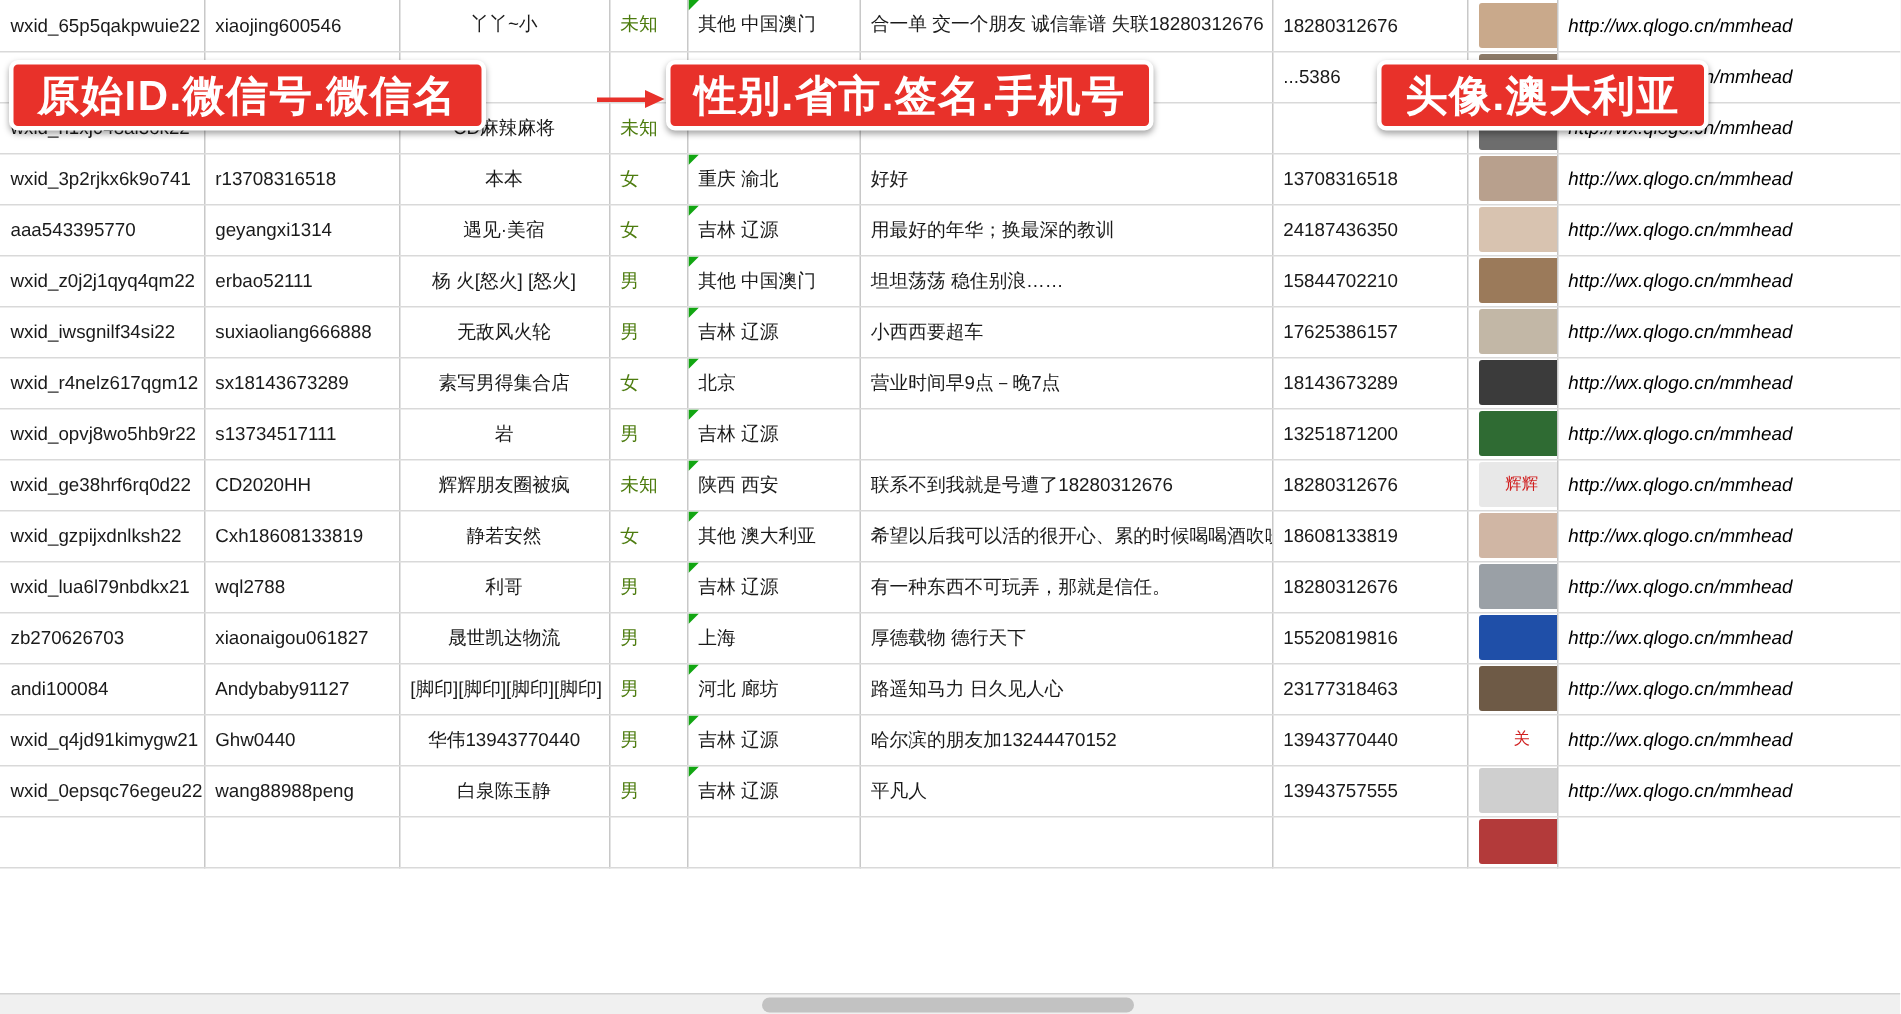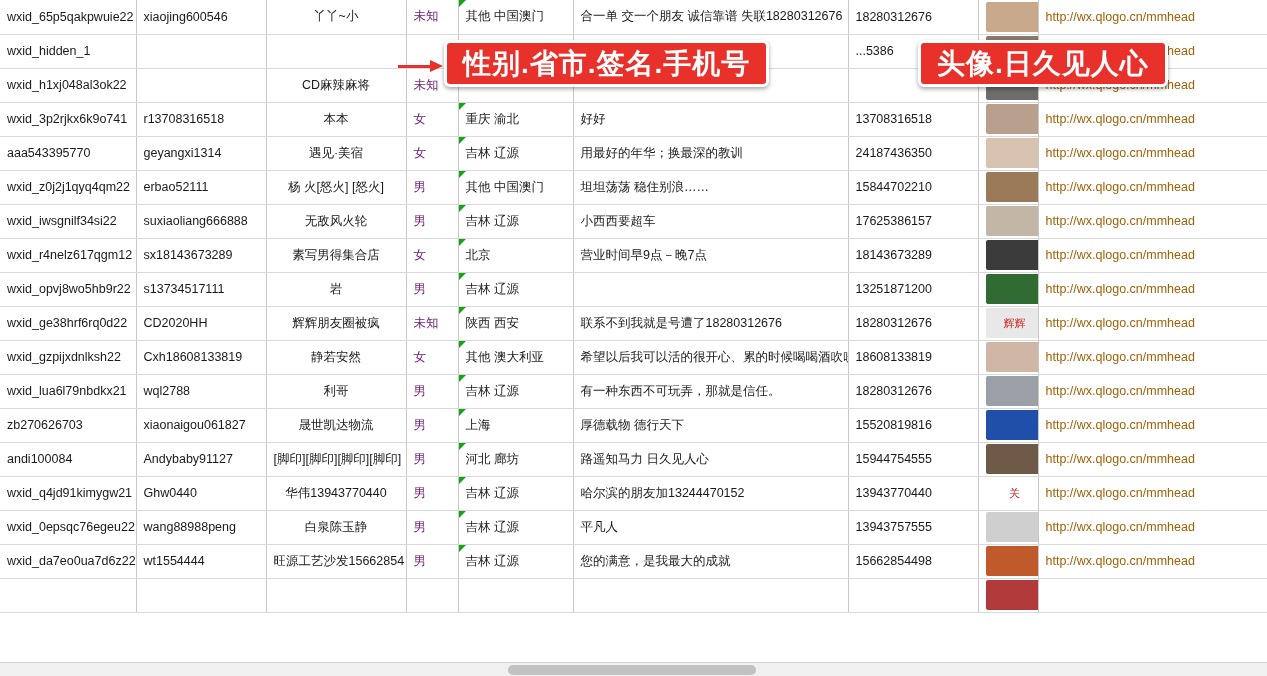--- a/index.html
+++ b/index.html
@@ -41,26 +41,26 @@
   col.c3 { width: 52px; }
   col.c4 { width: 115px; }
   col.c5 { width: 275px; }
   col.c6 { width: 130px; }
   col.c7 { width: 60px; }
   col.c8 { width: 229px; }
 
   td.col-id      { color: #1a1a1a; margin-top: 25px; }
   td.col-wxno    { color: #1a1a1a; }
   td.col-name    { color: #1a1a1a; text-align: center; }
-  td.col-gender  { color: #701a75; }
+  td.col-gender  { color: #4d7c0f; }
   td.col-region  { color: #1a1a1a; }
   td.col-sign    { color: #1a1a1a; }
   td.col-phone   { color: #1a1a1a; }
   td.col-avatar  { padding: 0; text-align: center; }
-  td.col-link    { color: #a16207; }
+  td.col-link    { color: #000000; font-style: italic; }
 
   .avatar-box {
     width: 58px; height: 30px;
     margin: 0 auto;
     border-radius: 2px;
     background-size: cover;
     display: block;
   }
   .avatar-label {
     font-size: 11px;
@@ -329,21 +329,21 @@
           </td>
           <td class="col-link">http://wx.qlogo.cn/mmhead</td>
         </tr>
         <tr>
           <td class="col-id">andi100084</td>
           <td class="col-wxno">Andybaby91127</td>
           <td class="col-name">[脚印][脚印][脚印][脚印]</td>
           <td class="col-gender">男</td>
           <td class="col-region tri">河北 廊坊</td>
           <td class="col-sign">路遥知马力 日久见人心</td>
-          <td class="col-phone">15944754555</td>
+          <td class="col-phone">23177318463</td>
           <td class="col-avatar">
             <div class="avatar-box" style="background: rgb(110, 90, 70);"></div>
           </td>
           <td class="col-link">http://wx.qlogo.cn/mmhead</td>
         </tr>
         <tr>
           <td class="col-id">wxid_q4jd91kimygw21</td>
           <td class="col-wxno">Ghw0440</td>
           <td class="col-name">华伟13943770440</td>
           <td class="col-gender">男</td>
@@ -358,58 +358,46 @@
         <tr>
           <td class="col-id">wxid_0epsqc76egeu22</td>
           <td class="col-wxno">wang88988peng</td>
           <td class="col-name">白泉陈玉静</td>
           <td class="col-gender">男</td>
           <td class="col-region tri">吉林 辽源</td>
           <td class="col-sign">平凡人</td>
           <td class="col-phone">13943757555</td>
           <td class="col-avatar">
             <div class="avatar-box" style="background: rgb(207, 207, 207);"></div>
-          </td>
-          <td class="col-link">http://wx.qlogo.cn/mmhead</td>
-        </tr>
-        <tr>
-          <td class="col-id">wxid_da7eo0ua7d6z22</td>
-          <td class="col-wxno">wt1554444</td>
-          <td class="col-name">旺源工艺沙发15662854</td>
-          <td class="col-gender">男</td>
-          <td class="col-region tri">吉林 辽源</td>
-          <td class="col-sign">您的满意，是我最大的成就</td>
-          <td class="col-phone">15662854498</td>
-          <td class="col-avatar">
-            <div class="avatar-box" style="background: rgb(192, 90, 42);"></div>
           </td>
           <td class="col-link">http://wx.qlogo.cn/mmhead</td>
         </tr>
         <tr>
           <td class="col-id"></td>
           <td class="col-wxno"></td>
           <td class="col-name"></td>
           <td class="col-gender"></td>
           <td class="col-region"></td>
           <td class="col-sign"></td>
           <td class="col-phone"></td>
           <td class="col-avatar">
             <div class="avatar-box" style="background: rgb(179, 58, 58);"></div>
           </td>
           <td class="col-link"></td>
         </tr>
       </tbody>
   </table>
 
+  <div class="banner" id="banner-left">原始ID.微信号.微信名</div>
 
   <div class="arrow" id="arrow-1">
     <span class="shaft"></span>
       <span class="head"></span>
   </div>
 
   <div class="banner" id="banner-mid">性别.省市.签名.手机号</div>
 
-  <div class="banner" id="banner-right">头像.日久见人心</div>
+  <div class="banner" id="banner-right">头像.澳大利亚</div>
 
   <div id="hscroll">
     <div class="thumb"></div>
   </div>
 </div>
 
 </body></html>

